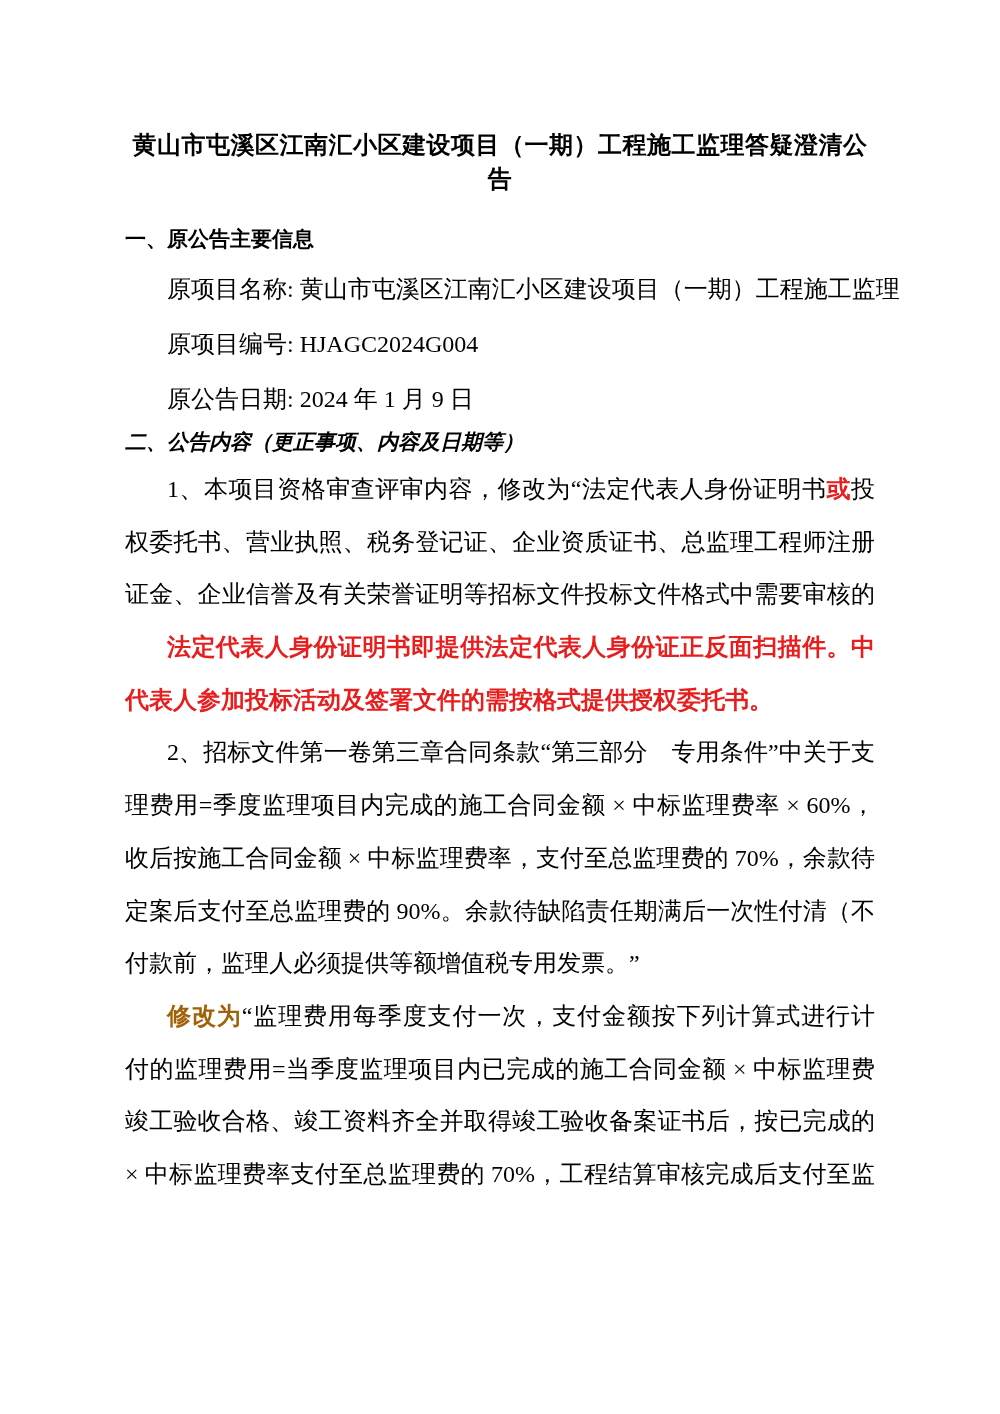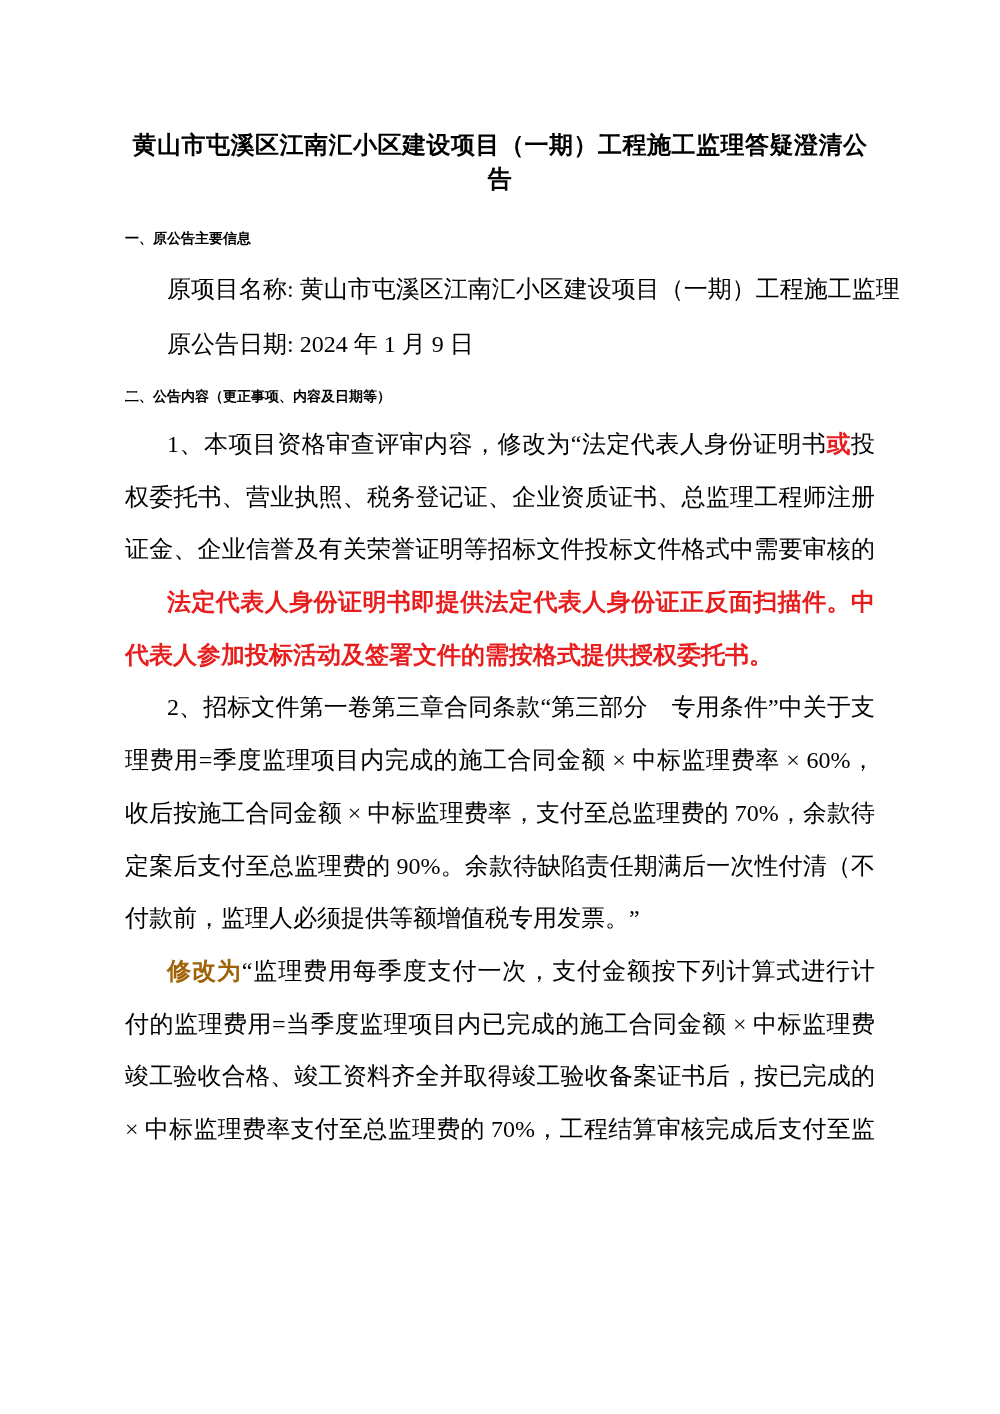--- a/index.html
+++ b/index.html
@@ -22,29 +22,29 @@
     padding: 128px 125px 0 125px;
   }
   .doc-title {
     font-size: 24px;
     line-height: 34px;
     font-weight: 700;
     text-align: center;
     letter-spacing: 0.5px;
   }
   .sec-heading {
-    font-size: 14px;
+    font-size: 21px;
     line-height: 30px;
     font-weight: 700;
   }
   .sec-heading.first {
     margin-top: 28px;
   }
   .sec-heading.second {
-    margin-top: 10px;
+    font-style: italic;
   }
   .info-group {
     margin-top: 8px;
   }
   .info-line {
     font-size: 24px;
     line-height: 55px;
     padding-left: 42px;
     white-space: nowrap;
   }
@@ -75,20 +75,21 @@
 
 <div class="page" style="background: rgb(255, 255, 255); color: rgb(0, 0, 0);">
   <div class="content">
 
     <div class="doc-title">黄山市屯溪区江南汇小区建设项目（一期）工程施工监理答疑澄清公告</div>
 
     <div class="sec-heading first">一、原公告主要信息</div>
 
     <div class="info-group">
       <div class="info-line">原项目名称: 黄山市屯溪区江南汇小区建设项目（一期）工程施工监理</div>
+      <div class="info-line">原项目编号: HJAGC2024G004</div>
       <div class="info-line">原公告日期: 2024 年 1 月 9 日</div>
     </div>
 
     <div class="sec-heading second">二、公告内容（更正事项、内容及日期等）</div>
 
     <div class="body-lines" id="body-lines">
         <div class="bline indent"><span class="seg-normal">1、本项目资格审查评审内容，修改为“法定代表人身份证明书</span><span class="seg-red">或</span><span class="seg-normal">投标文件签署授</span></div>
         <div class="bline"><span class="seg-normal">权委托书、营业执照、税务登记证、企业资质证书、总监理工程师注册证书、投标保</span></div>
         <div class="bline nojust"><span class="seg-normal">证金、企业信誉及有关荣誉证明等招标文件投标文件格式中需要审核的资料。”</span></div>
         <div class="bline indent"><span class="seg-red">法定代表人身份证明书即提供法定代表人身份证正反面扫描件。中关于支付方式的</span></div>

